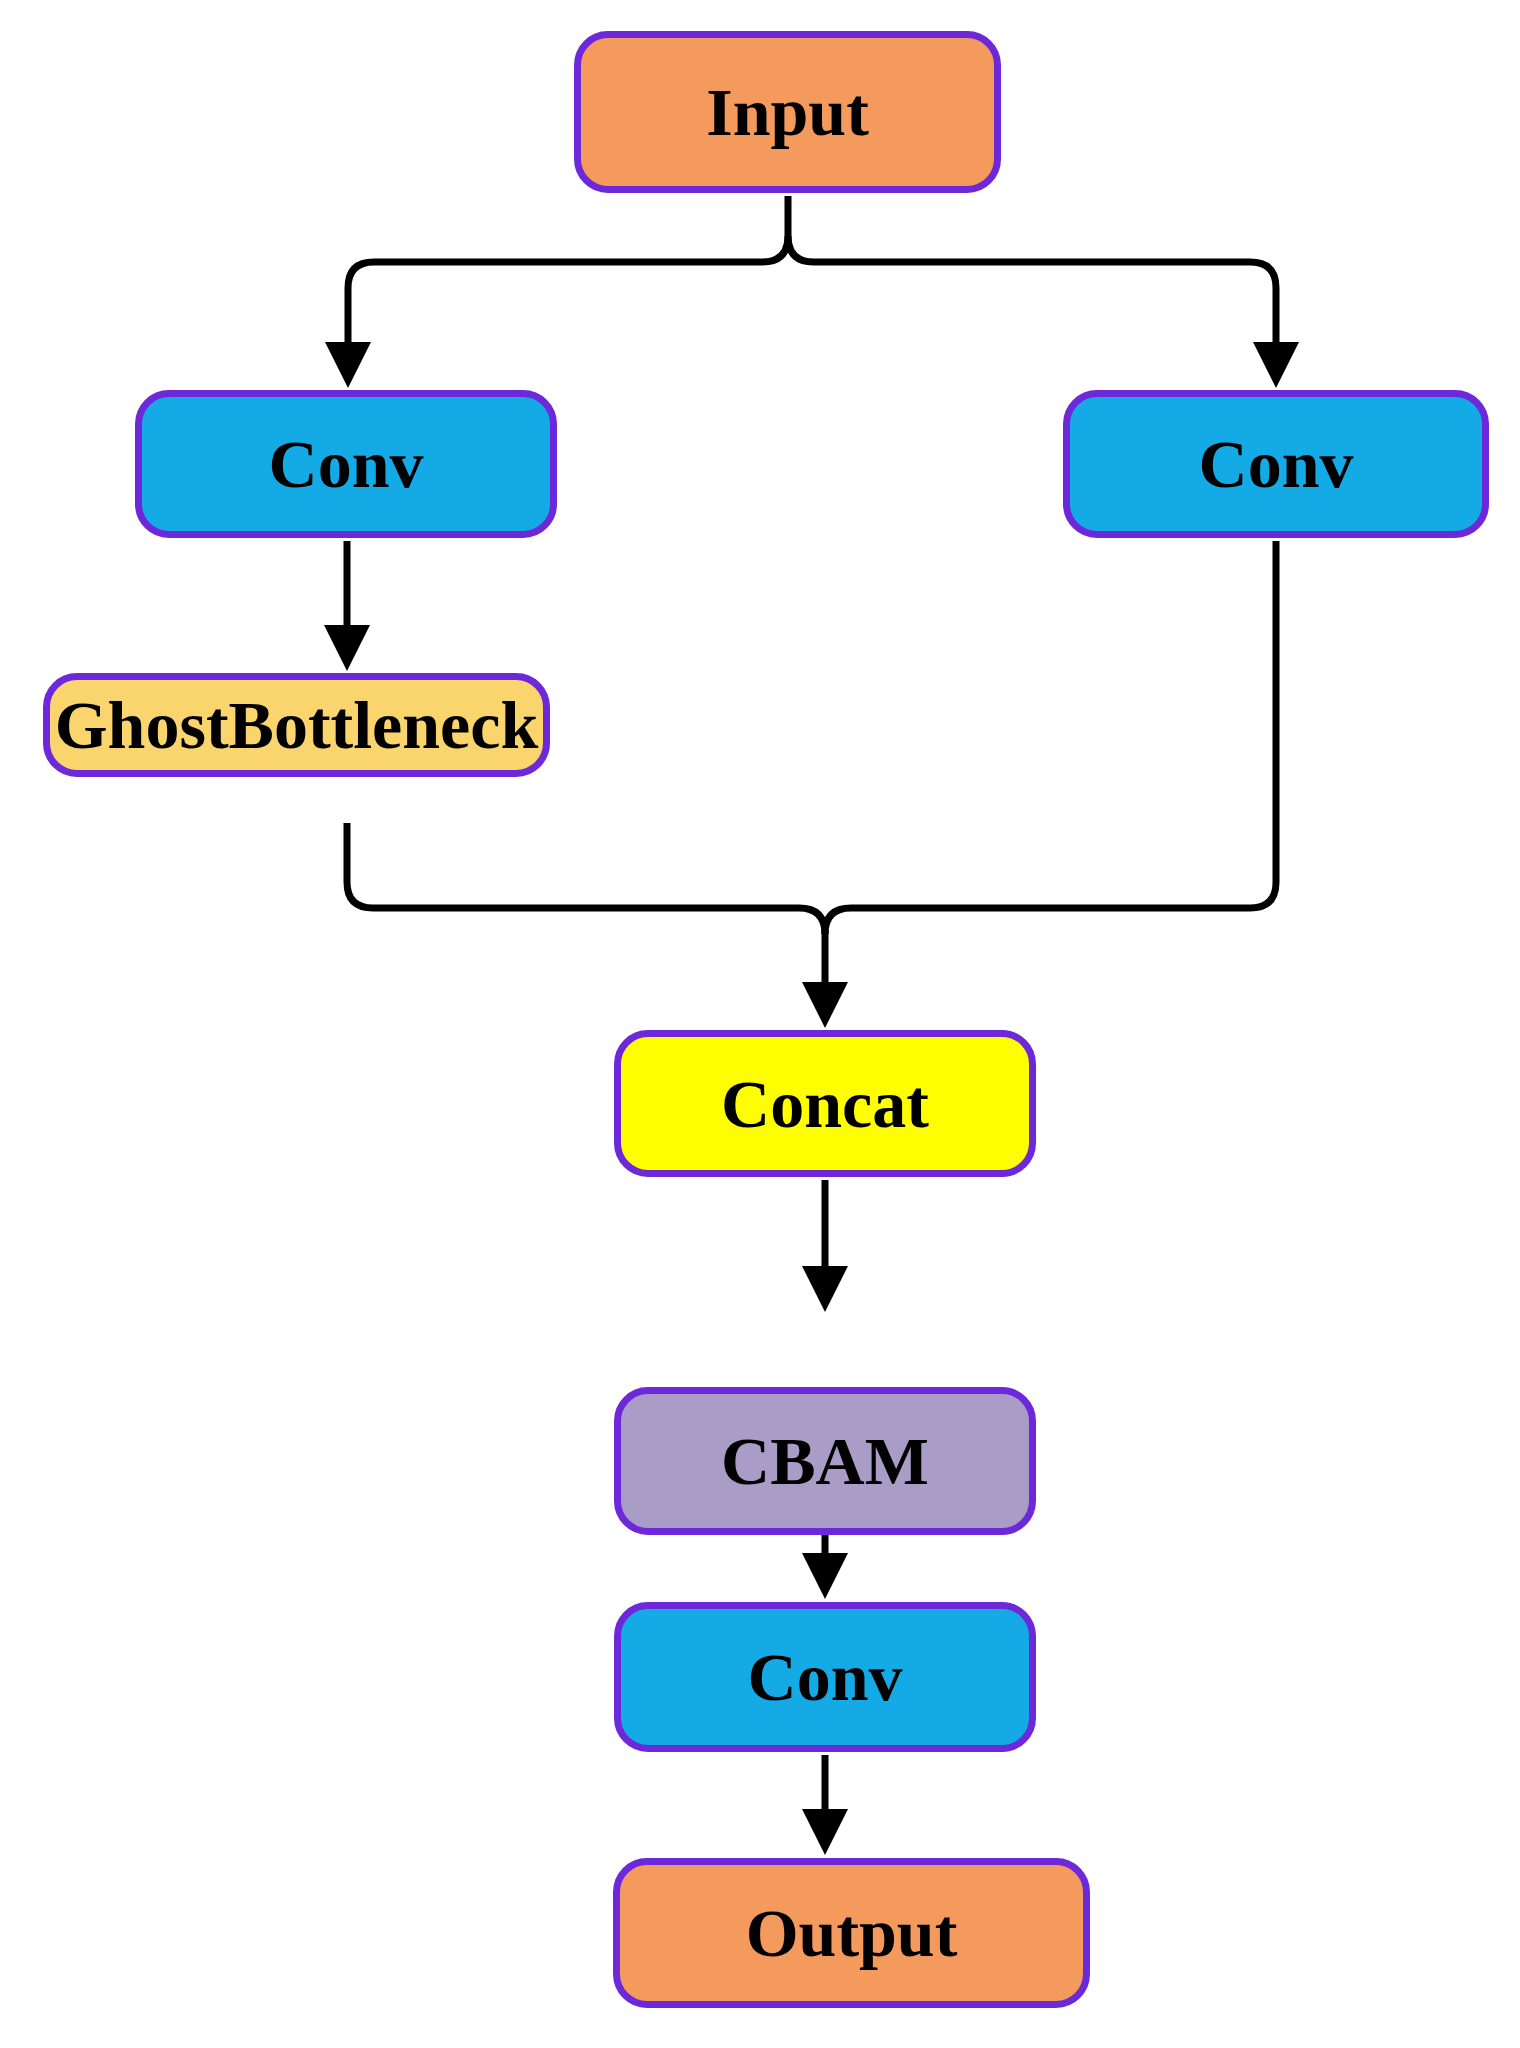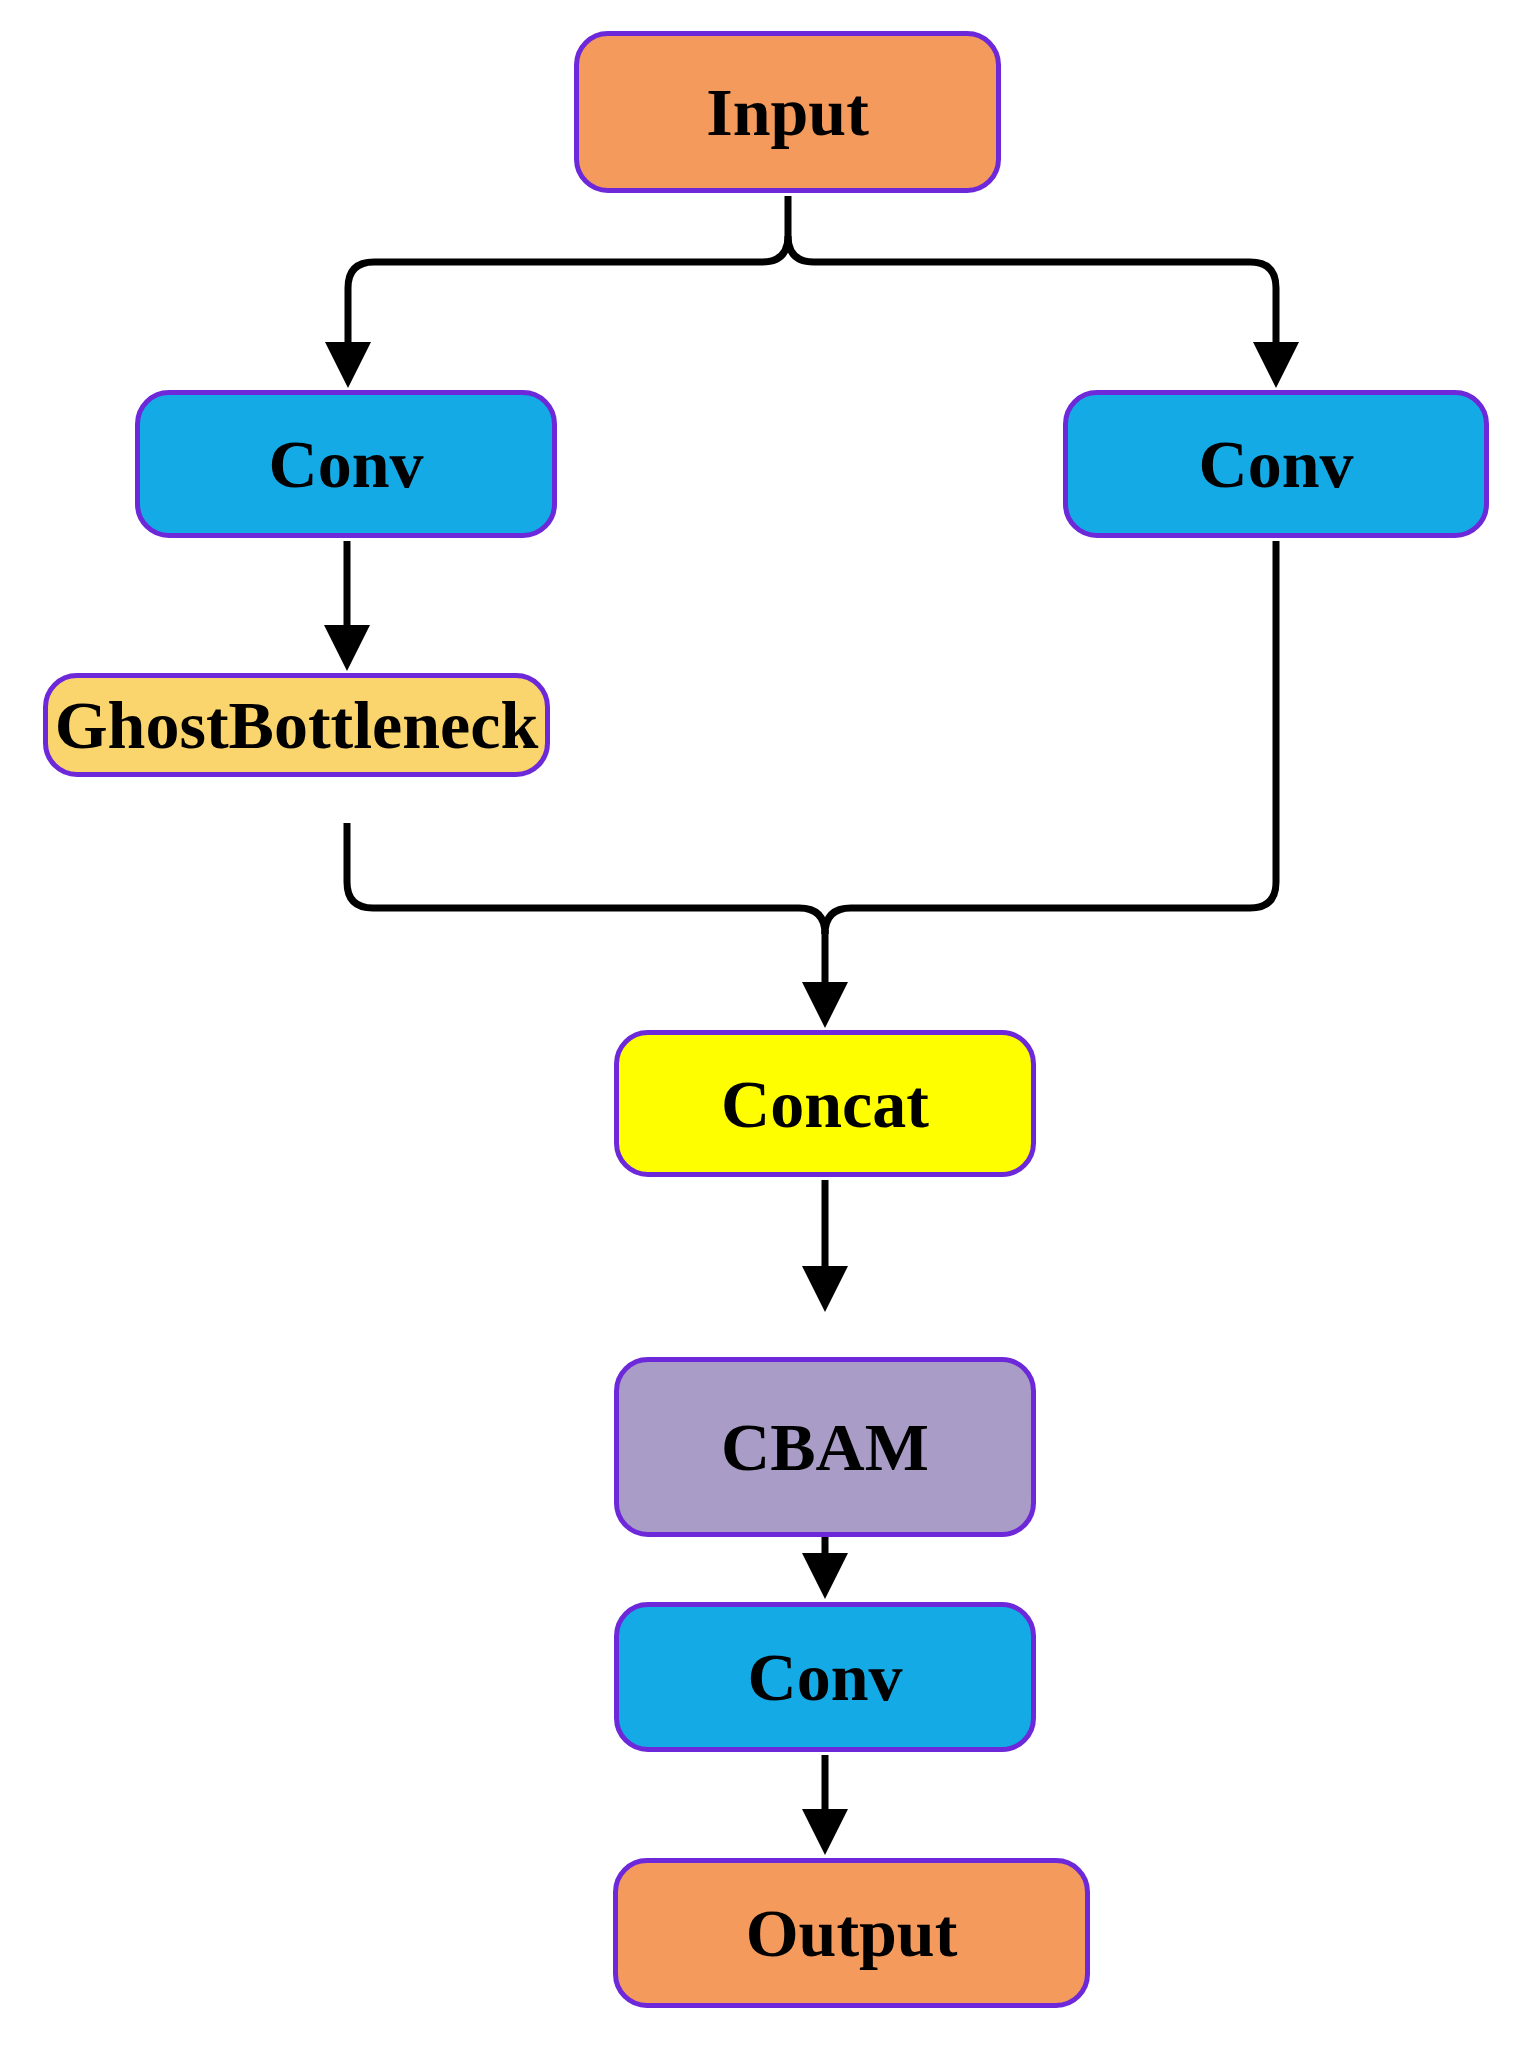--- a/index.html
+++ b/index.html
@@ -9,35 +9,35 @@
     background:#fff;
     font-family:"Liberation Serif","DejaVu Serif",serif;
     overflow:hidden;
   }
   #edges-svg{position:absolute;left:0;top:0;width:1520px;height:2048px;}
   .edge{fill:none;stroke:#000;stroke-width:7;}
   .arrowhead{stroke:none;fill:#000;}
   .node{
     position:absolute;
     box-sizing:border-box;
-    border:5px solid #6d28d9;
+    border:7px solid #6d28d9;
     border-radius:34px;
     display:flex;align-items:center;justify-content:center;
     color:#000;
     font-weight:bold;
     font-size:68px;
     line-height:1;
     white-space:nowrap;
   }
   .node-input        {left:574px; top:31px;   width:427px; height:162px;}
   .node-conv-left    {left:135px; top:390px;  width:422px; height:148px;}
   .node-conv-right   {left:1063px;top:390px;  width:426px; height:148px;}
   .node-ghost        {left:43px;  top:673px;  width:507px; height:104px;}
   .node-concat       {left:614px; top:1030px; width:422px; height:147px;}
-  .node-cbam         {left:614px; top:1357px; width:422px; height:180px;}
+  .node-cbam         {left:614px; top:1387px; width:422px; height:148px;}
   .node-conv-bottom  {left:614px; top:1602px; width:422px; height:150px;}
   .node-output       {left:613px; top:1858px; width:477px; height:150px;}
 </style>
 </head>
 <body>
 
 <div id="canvas">
 
   <svg id="edges-svg" viewBox="0 0 1520 2048" xmlns="http://www.w3.org/2000/svg">
 

